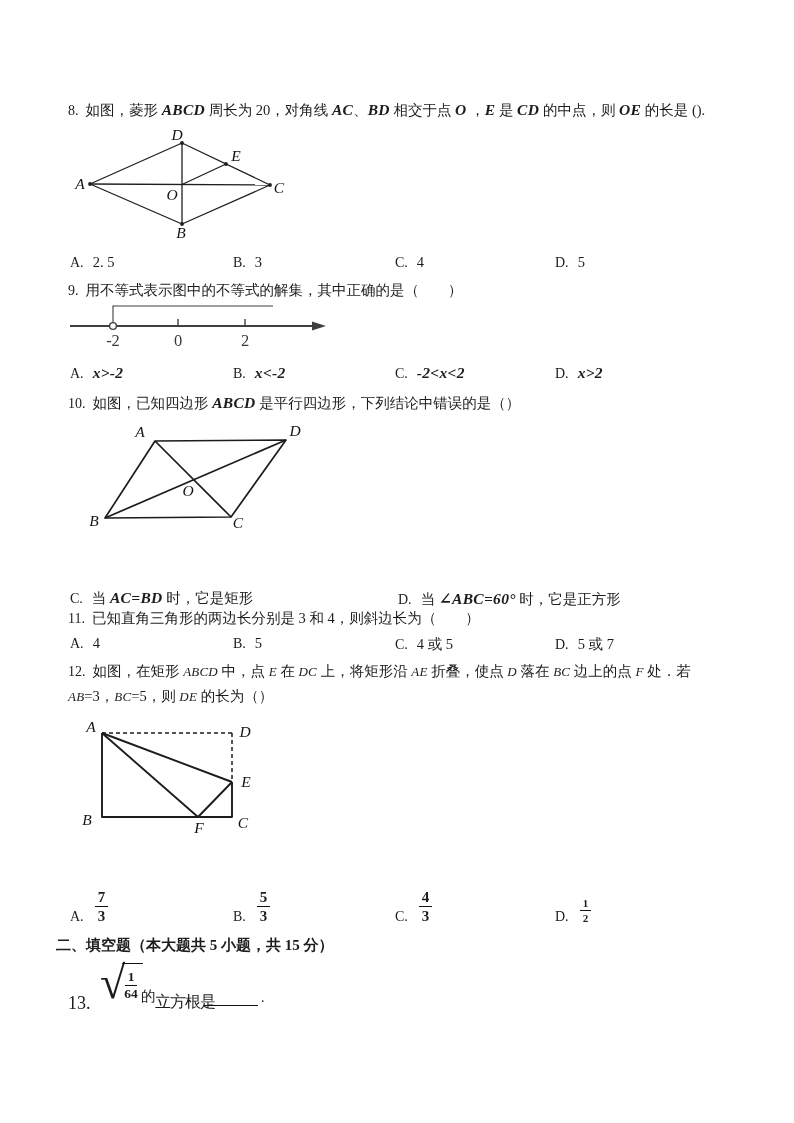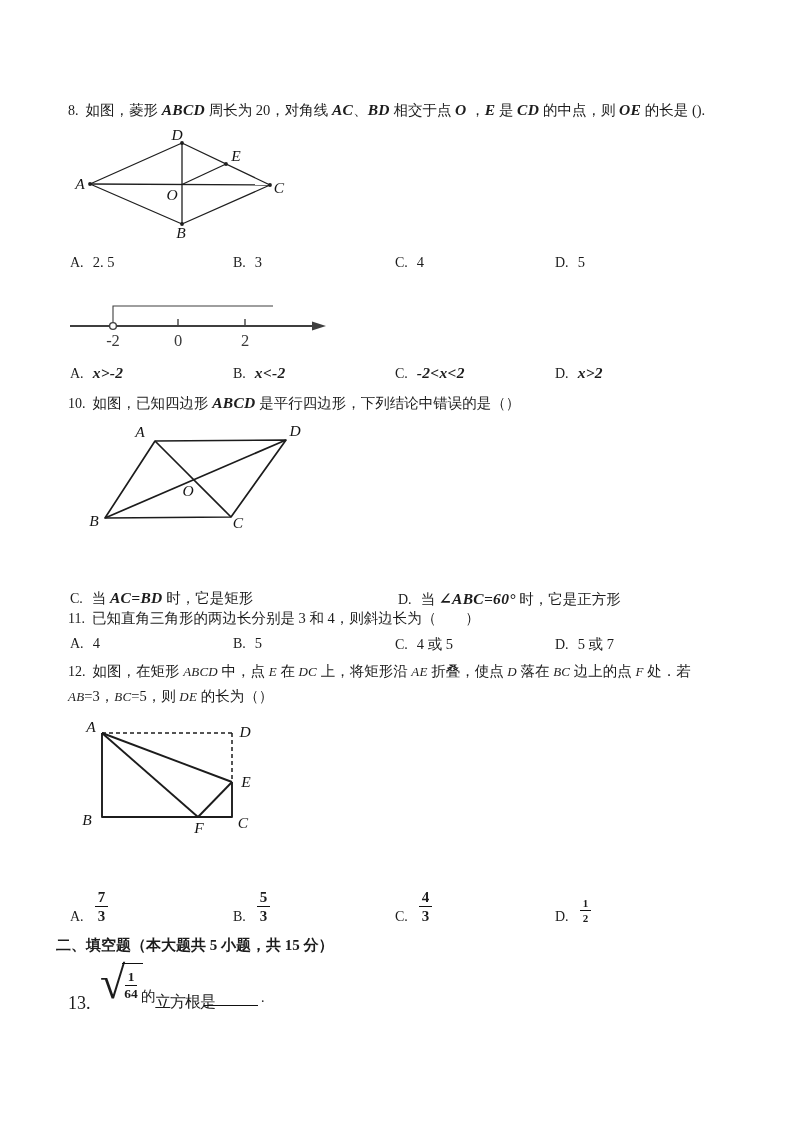--- a/index.html
+++ b/index.html
@@ -78,20 +78,21 @@
     </g>
   </svg>
 
   <div class="optrow" style="top:254px">
     <span class="opt ca"><span class="olabel">A.</span><span><span class="run-c">2. 5</span></span></span>
     <span class="opt cb"><span class="olabel">B.</span><span><span class="run-c">3</span></span></span>
     <span class="opt cc"><span class="olabel">C.</span><span><span class="run-c">4</span></span></span>
     <span class="opt cd"><span class="olabel">D.</span><span><span class="run-c">5</span></span></span>
   </div>
 
+  <div class="qtext" style="top:280px"><span class="run-n">9.</span><span class="run-c">用不等式表示图中的不等式的解集，其中正确的是（　　）</span></div>
 
   <svg class="fig" style="left:60px;top:300px" width="280" height="55" viewBox="0 0 280 55">
     <g stroke="#3f3f3f" fill="none">
       <line x1="10" y1="26" x2="254" y2="26" stroke-width="1.8"></line>
       <polyline points="53,23 53,6 213,6" stroke-width="1.1"></polyline>
       <line x1="118" y1="19" x2="118" y2="26" stroke-width="1.4"></line>
       <line x1="185" y1="19" x2="185" y2="26" stroke-width="1.4"></line>
     </g>
     <polygon points="252,21.5 266,26 252,30.5" fill="#3f3f3f"></polygon>
     <circle cx="53" cy="26" r="3.4" fill="#ffffff" stroke="#3f3f3f" stroke-width="1.4"></circle>

